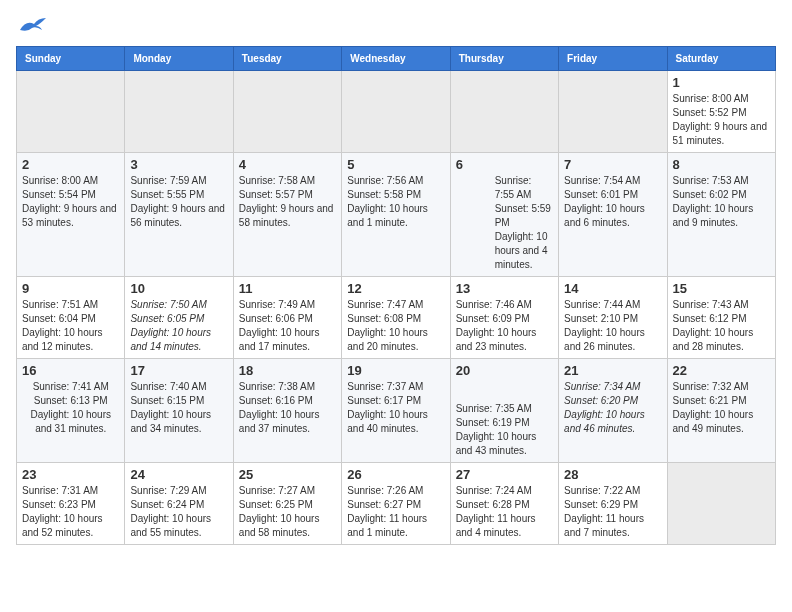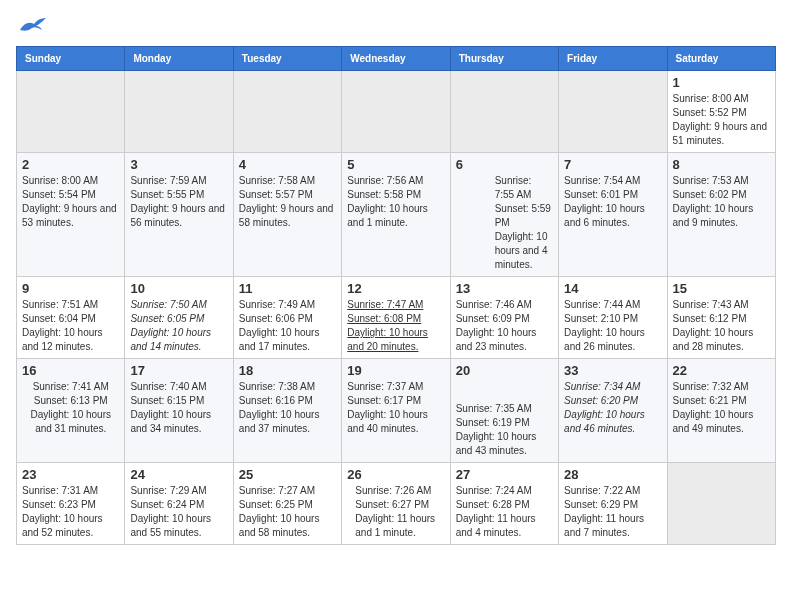--- a/index.html
+++ b/index.html
@@ -200,21 +200,21 @@
 Daylight: 10 hours and 14 minutes.</div>
         </td>
         <td>
           <span class="day-num">11</span>
           <div class="day-info" style="white-space: pre-line;">Sunrise: 7:49 AM
 Sunset: 6:06 PM
 Daylight: 10 hours and 17 minutes.</div>
         </td>
         <td>
           <span class="day-num">12</span>
-          <div class="day-info" style="white-space: pre-line; text-decoration: underline;">Sunrise: 7:47 AM
+          <div class="day-info" style="white-space: pre-line;">Sunrise: 7:47 AM
 Sunset: 6:08 PM
 Daylight: 10 hours and 20 minutes.</div>
         </td>
         <td>
           <span class="day-num">13</span>
           <div class="day-info" style="white-space: pre-line;">Sunrise: 7:46 AM
 Sunset: 6:09 PM
 Daylight: 10 hours and 23 minutes.</div>
         </td>
         <td>
@@ -255,21 +255,21 @@
 Sunset: 6:17 PM
 Daylight: 10 hours and 40 minutes.</div>
         </td>
         <td>
           <span class="day-num">20</span>
           <div class="day-info" style="white-space: pre-line; margin-top: 24px;">Sunrise: 7:35 AM
 Sunset: 6:19 PM
 Daylight: 10 hours and 43 minutes.</div>
         </td>
         <td>
-          <span class="day-num">33</span>
+          <span class="day-num">21</span>
           <div class="day-info" style="white-space: pre-line; font-style: italic;">Sunrise: 7:34 AM
 Sunset: 6:20 PM
 Daylight: 10 hours and 46 minutes.</div>
         </td>
         <td>
           <span class="day-num">22</span>
           <div class="day-info" style="white-space: pre-line;">Sunrise: 7:32 AM
 Sunset: 6:21 PM
 Daylight: 10 hours and 49 minutes.</div>
         </td>
@@ -288,21 +288,21 @@
 Daylight: 10 hours and 55 minutes.</div>
         </td>
         <td>
           <span class="day-num">25</span>
           <div class="day-info" style="white-space: pre-line;">Sunrise: 7:27 AM
 Sunset: 6:25 PM
 Daylight: 10 hours and 58 minutes.</div>
         </td>
         <td>
           <span class="day-num">26</span>
-          <div class="day-info" style="white-space: pre-line; margin-left: 8px;">Sunrise: 7:26 AM
+          <div class="day-info" style="white-space: pre-line;">Sunrise: 7:26 AM
 Sunset: 6:27 PM
 Daylight: 11 hours and 1 minute.</div>
         </td>
         <td>
           <span class="day-num">27</span>
           <div class="day-info" style="white-space: pre-line;">Sunrise: 7:24 AM
 Sunset: 6:28 PM
 Daylight: 11 hours and 4 minutes.</div>
         </td>
         <td>

